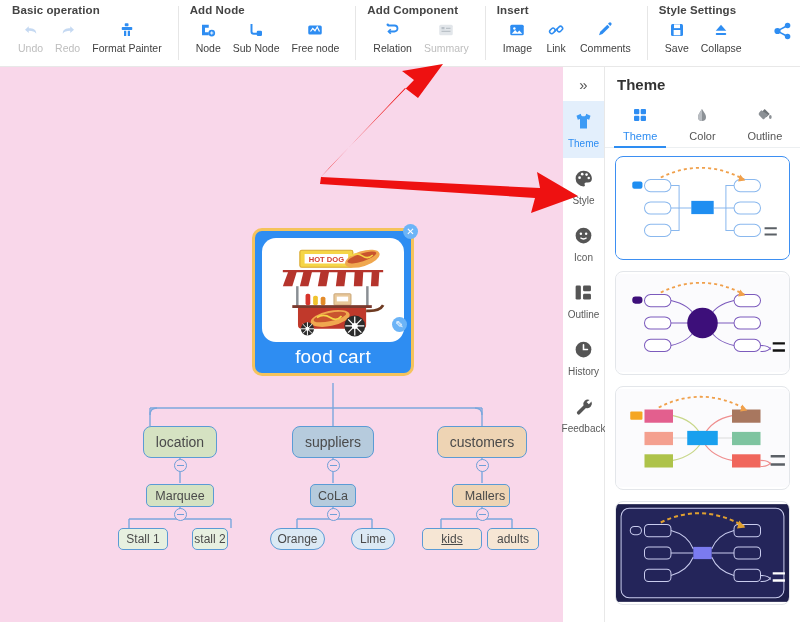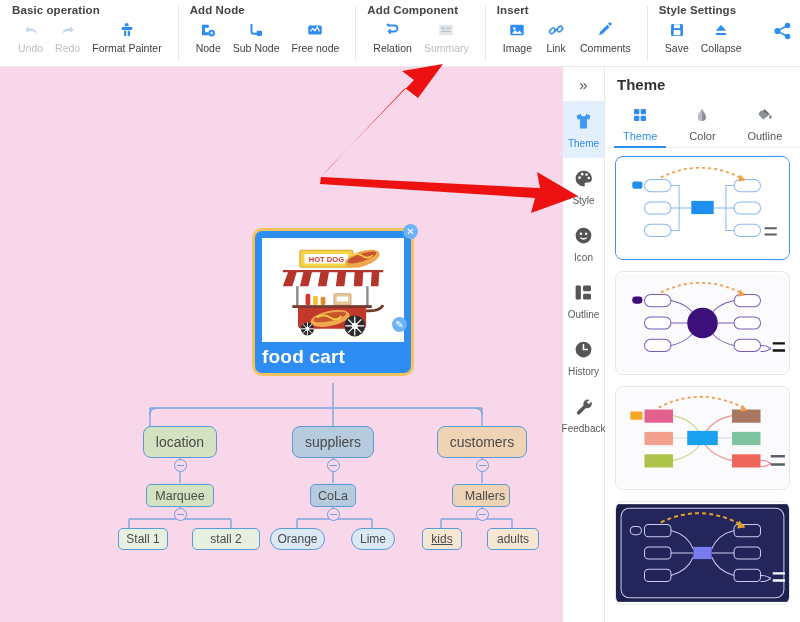--- a/index.html
+++ b/index.html
@@ -58,26 +58,26 @@
   
   .root-node {
     position: absolute; left: 252px; top: 161px;
     width: 162px; height: 148px;
     background: #2e8df2;
     border: 3px solid #f5c35c;
     border-radius: 10px;
     padding: 7px;
   }
   .root-img {
-    width: 100%; height: 104px; background: #ffffff; border-radius: 0;
+    width: 100%; height: 104px; background: #ffffff; border-radius: 14px;
     position: relative; overflow: hidden;
   }
   .root-label {
-    color: #ffffff; font-size: 19px; font-weight: bold;
-    text-align: left; line-height: 30px; letter-spacing: .2px;
+    color: #ffffff; font-size: 19px; font-weight: normal;
+    text-align: center; line-height: 30px; letter-spacing: .2px;
   }
   .node-badge {
     position: absolute; width: 15px; height: 15px; border-radius: 50%;
     background: #6cb4f7; color: #fff; display: flex;
     align-items: center; justify-content: center;
     font-size: 10px; cursor: pointer;
   }
 
   
   .mnode {
@@ -438,24 +438,24 @@
 
     <div class="mnode lvl2 c-green" style="left:146px; top:417px; width:68px;">Marquee</div>
     <div class="mnode lvl2 c-blue" style="left:310px; top:417px; width:46px;">CoLa</div>
     <div class="mnode lvl2 c-orange" style="left:452px; top:417px; width:58px;padding-left:8px;">Mallers</div>
 
     <div class="collapse-dot" style="left:174px; top:441px;"></div>
     <div class="collapse-dot" style="left:327px; top:441px;"></div>
     <div class="collapse-dot" style="left:476px; top:441px;"></div>
 
     <div class="mnode lvl3 c-green-l" style="left:118px; top:461px; width:50px;">Stall 1</div>
-    <div class="mnode lvl3 c-green-l" style="left:192px; top:461px; width:68px;">stall 2</div>
+    <div class="mnode lvl3 c-green-l" style="left:192px; top:461px; width:36px;">stall 2</div>
     <div class="mnode lvl3 c-blue-l" style="left:270px; top:461px; width:55px;">Orange</div>
     <div class="mnode lvl3 c-blue-l" style="left:351px; top:461px; width:44px;">Lime</div>
-    <div class="mnode lvl3 c-orange-l" style="left:422px; top:461px; width:40px;text-decoration:underline;">kids</div>
+    <div class="mnode lvl3 c-orange-l" style="left:422px; top:461px; width:60px;text-decoration:underline;">kids</div>
     <div class="mnode lvl3 c-orange-l" style="left:487px; top:461px; width:52px;">adults</div>
   </div>
 
   <div class="rail">
     <div class="rail-top">
       <span>»</span>
     </div>
 
     <div class="rail-item active">
       <span>

